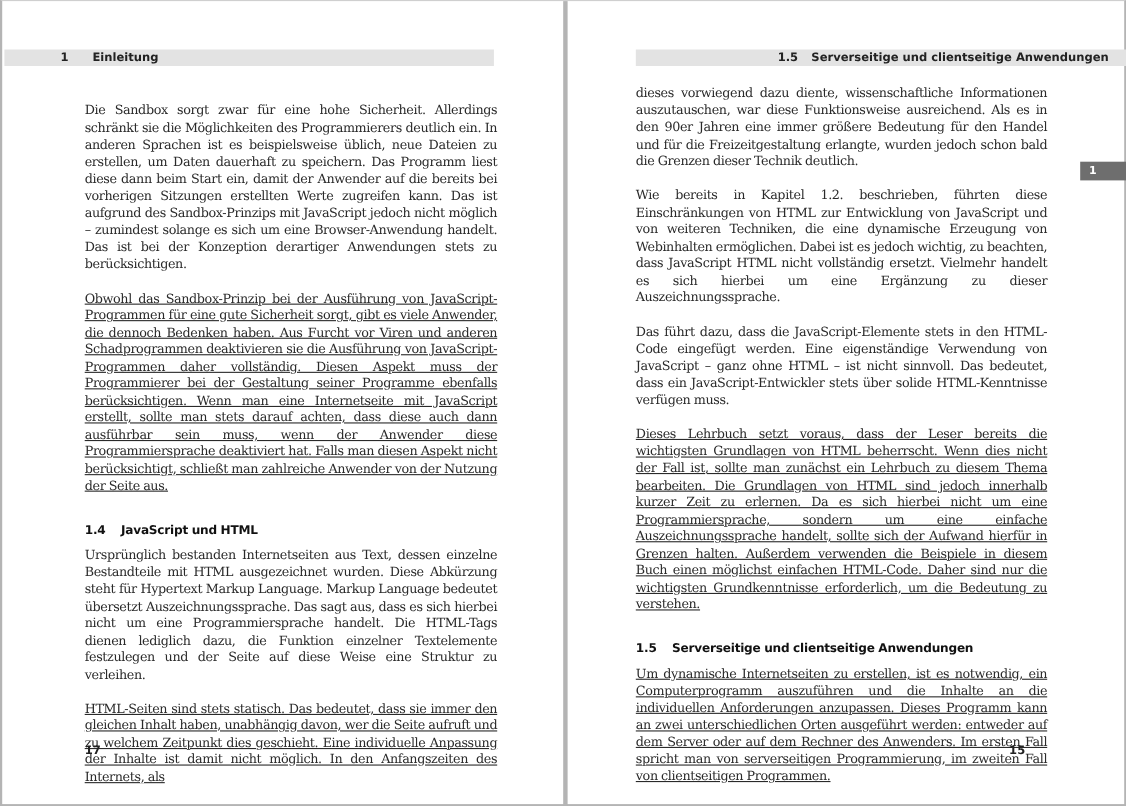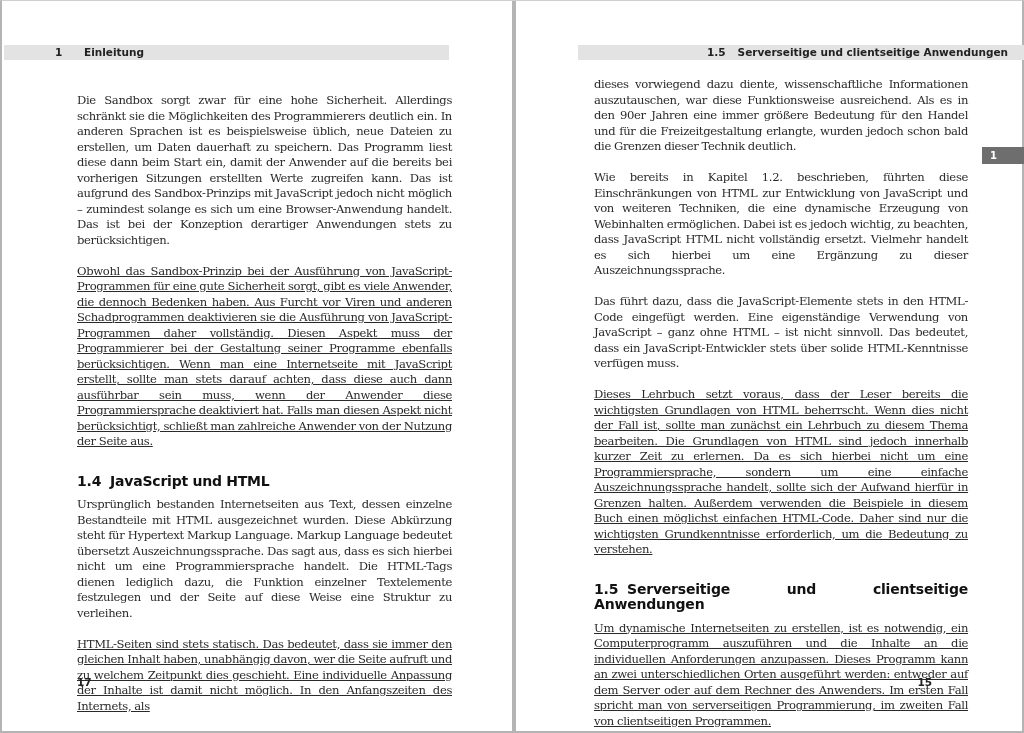--- a/index.html
+++ b/index.html
@@ -35,28 +35,28 @@
     .right .running-head .num { margin-right: 12px; }
     .right .running-head .txt { margin-right: 16px; }
 
     .body-text {
       position: absolute; top: 92px;
       font-size: 11.6px; line-height: 15.5px; color: #2a2a2a;
       text-align: justify; hyphens: manual;
       letter-spacing: -0.35px; word-spacing: -0.3px;
     }
     .left .body-text { left: 73px; width: 375px; }
-    .right .body-text { left: 62px; width: 374px; top: 76px; margin-left: 16px; }
+    .right .body-text { left: 62px; width: 374px; top: 76px; }
 
     .body-text p { margin: 0 0 15.5px 0; }
     .body-text p.tight { margin-bottom: 0; text-decoration: underline; }
 
     .section-heading {
       font-family: "DejaVu Sans", sans-serif; font-weight: bold;
-      font-size: 14px; color: #111; margin: 24px 0 8px 0; letter-spacing: -0.2px;
+      font-size: 11px; color: #111; margin: 24px 0 8px 0; letter-spacing: -0.2px;
     }
     .section-heading .snum { display: inline-block; width: 33px; }
 
     .page-number {
       position: absolute; top: 675px;
       font-family: "DejaVu Sans", sans-serif; font-weight: bold; font-size: 10.5px; color: #222;
     }
     .left .page-number { left: 73px; }
     .right .page-number { left: 390px; width: 26px; text-align: right; }
 

